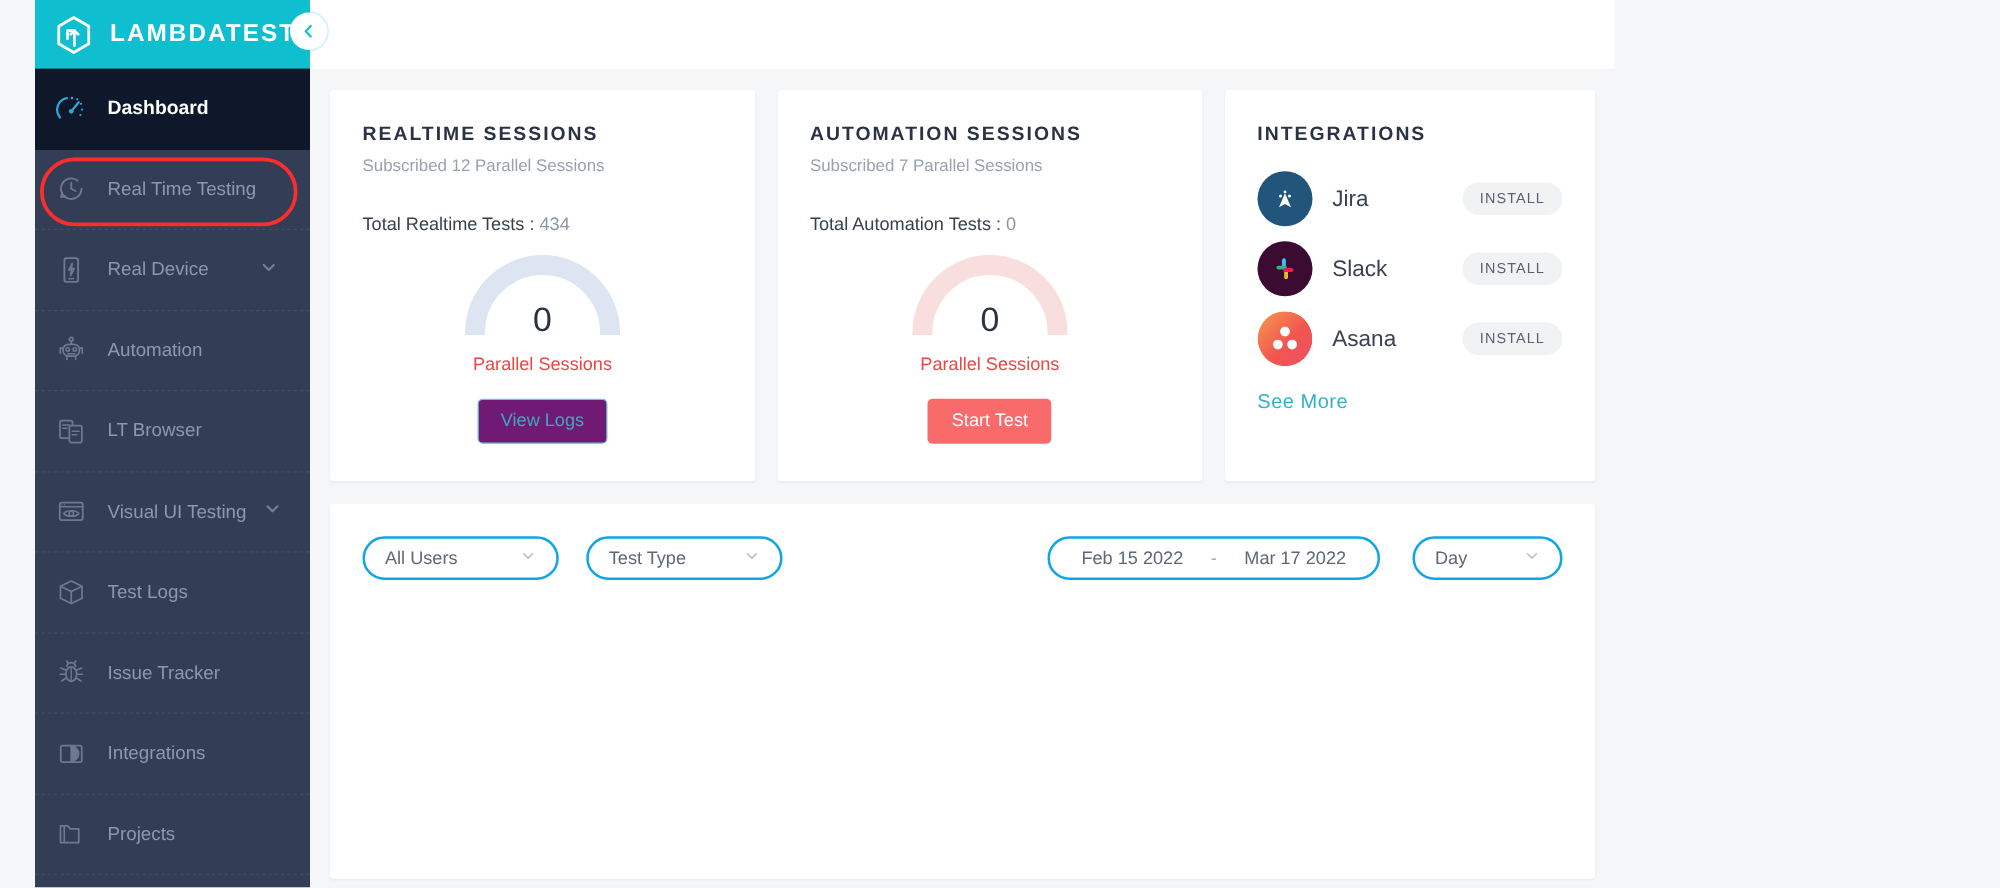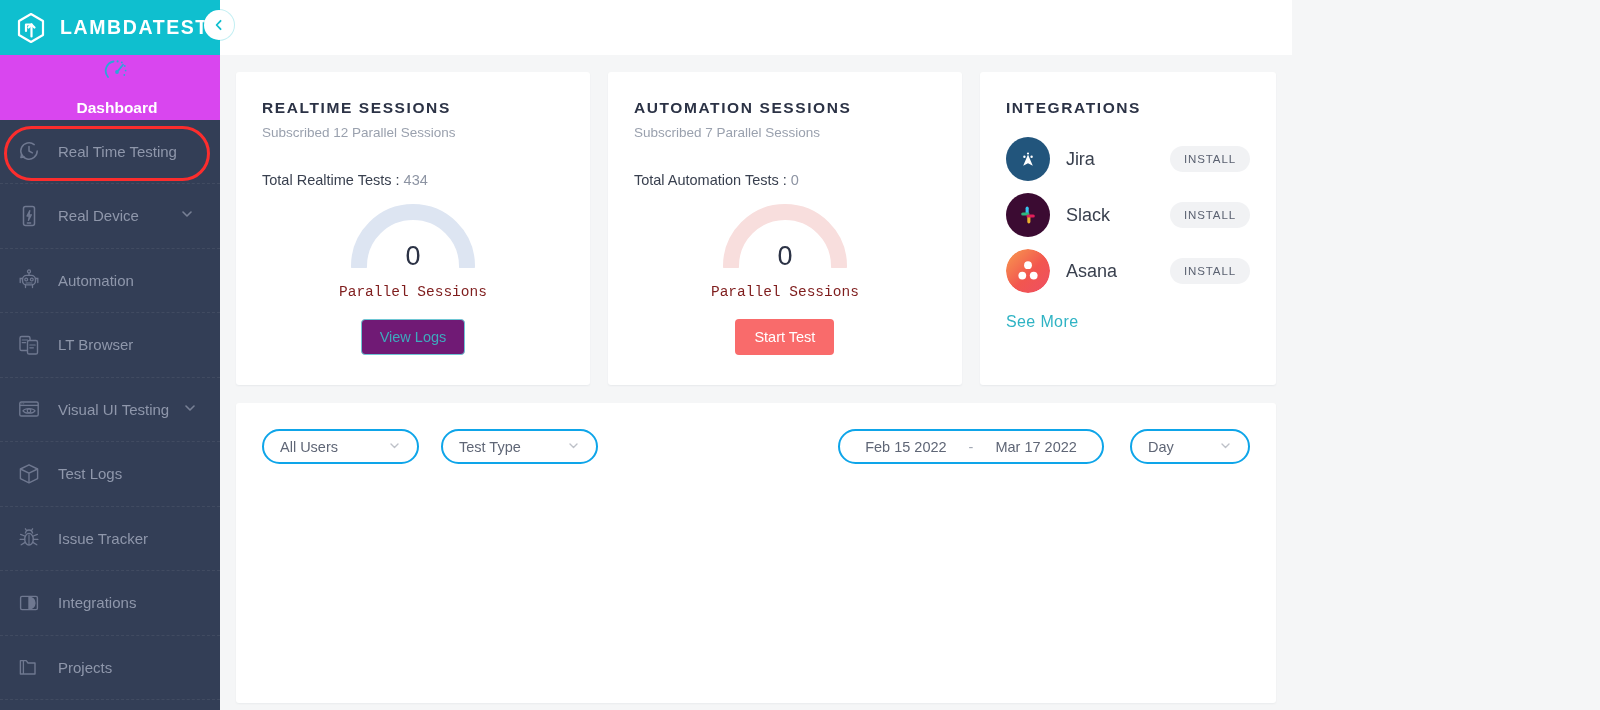--- a/index.html
+++ b/index.html
@@ -2,21 +2,21 @@
 <html><head>
 <meta charset="utf-8">
 <style>
   * { box-sizing: border-box; margin: 0; padding: 0; }
   html, body {
     width: 1600px; height: 710px;
     font-family: "Liberation Sans", sans-serif;
     background: #f5f6f7;
     overflow: hidden;
   }
-  .app { position: relative; width: 1292px; height: 710px; display: flex; }
+  .app { position: relative; width: 1292px; height: 710px; display: flex; padding-left: 28px; }
 
   
   .sidebar {
     width: 220px; height: 710px;
     background: #333e56;
     flex: 0 0 220px;
     position: relative;
     z-index: 5;
   }
   .brand {
@@ -52,24 +52,23 @@
     display: flex; align-items: center;
     padding-left: 14px;
     gap: 14px;
     color: #8f97ab;
     font-size: 15px;
     border-bottom: 1px dashed rgba(255,255,255,0.07);
     cursor: pointer;
     position: relative;
   }
   .nav-item.active {
-    background: #d946ef;
+    background: #0f172a;
     color: #ffffff;
     border-bottom: none;
-    flex-direction: column;
   }
   .nav-item.active .nav-label { font-weight: bold; font-size: 15.5px; }
   .nav-icon { width: 30px; height: 30px; flex: 0 0 30px; display: flex; align-items: center; justify-content: center; }
   .nav-icon svg { display: block; }
   .nav-label { flex: 1; white-space: nowrap; }
   .nav-caret { margin-right: 26px; opacity: .75; }
 
   
   .highlight-ring {
     position: absolute;
@@ -130,22 +129,21 @@
     position: absolute;
     left: 0; right: 0; bottom: -2px;
     text-align: center;
     font-size: 27px;
     color: #2b3245;
     line-height: 1;
   }
   .gauge-caption {
     margin-top: 16px;
     font-size: 14.5px;
-    color: #7f1d1d;
-    font-family: Liberation Mono, monospace;
+    color: #ef4444;
   }
   .card-action { margin-top: 19px; display: flex; justify-content: center; }
   .btn-outline {
     border: 1px solid #6ec6d4;
     color: #3ea9bd;
     background: #701a75;
     border-radius: 4px;
     font-size: 14.5px;
     padding: 9px 18px;
     cursor: pointer;

